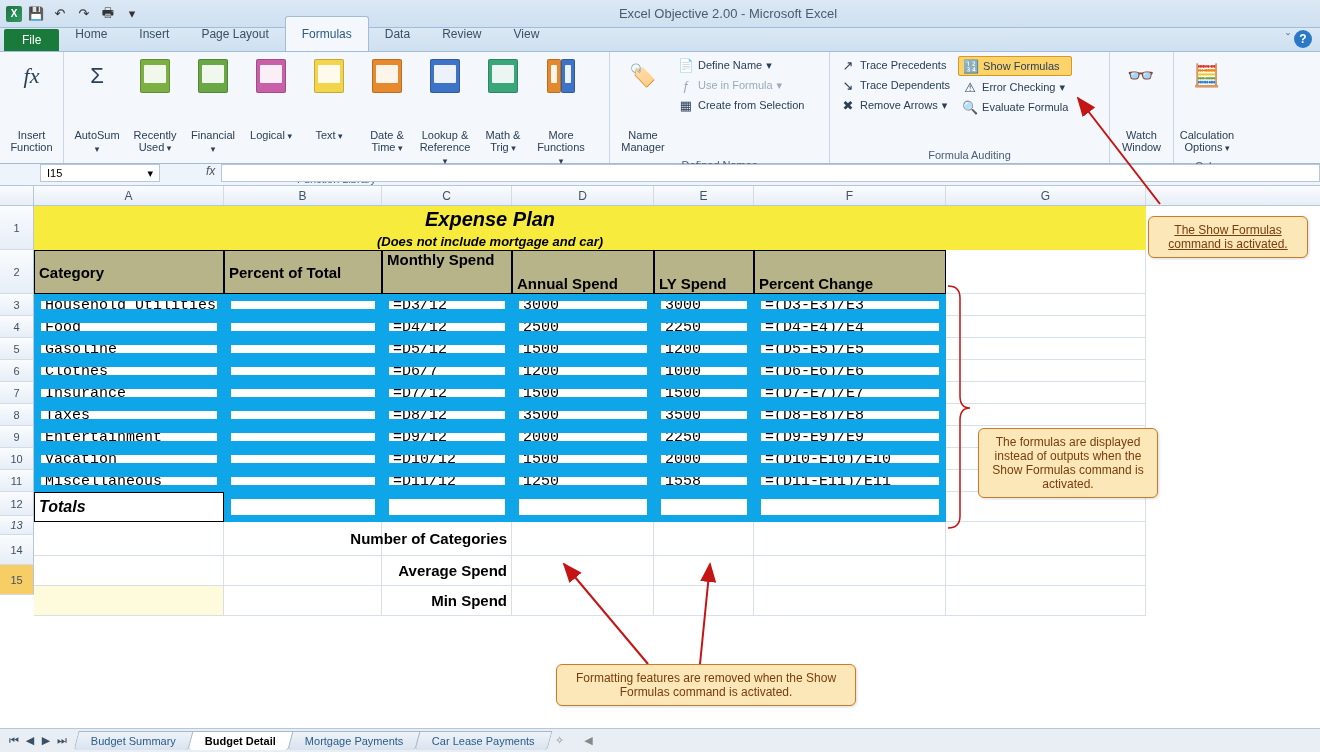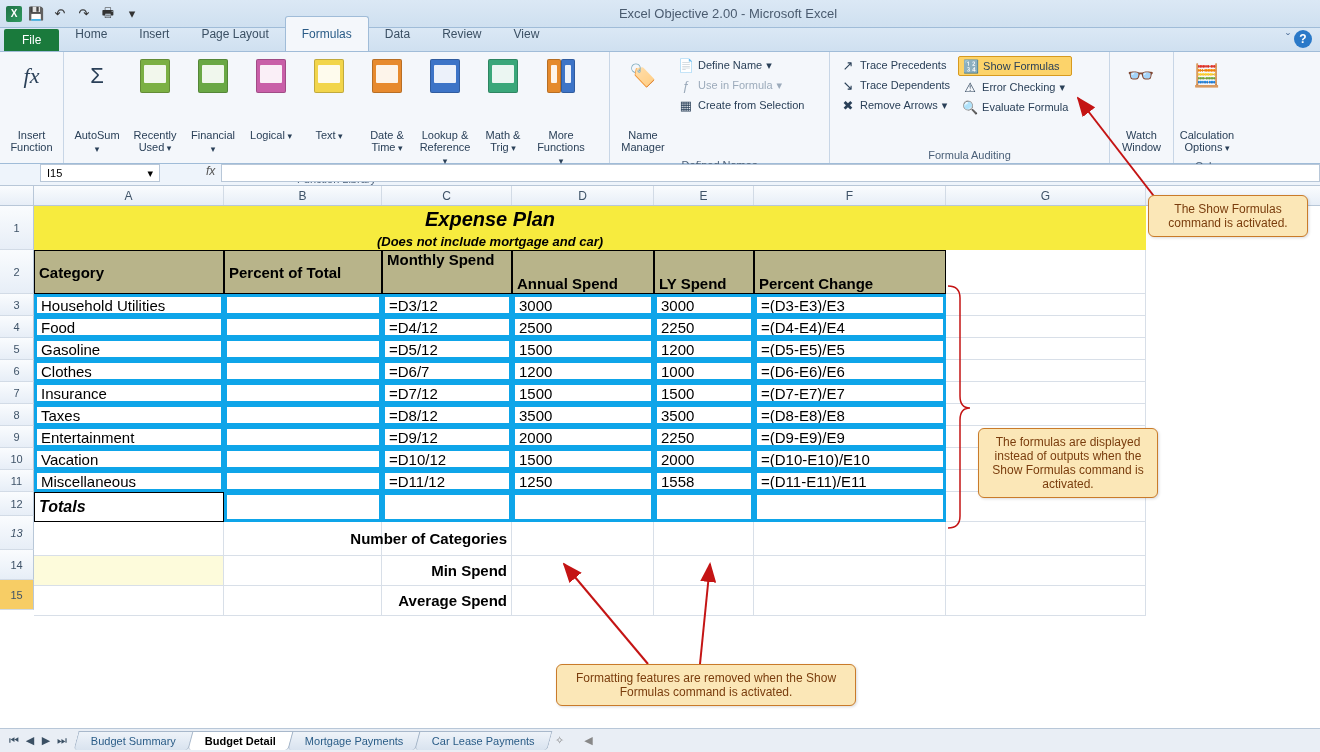--- a/index.html
+++ b/index.html
@@ -54,21 +54,21 @@
 .row-h.big { height: 44px; }
 .row-h.sel { background: #f7cd65; }
 
 .grid { position: absolute; left: 34px; top: 20px; }
 .row { display: flex; height: 22px; }
 .cell { border-right: 1px solid #d8dfe8; border-bottom: 1px solid #d8dfe8; font-size: 15px; font-family: Arial, sans-serif; padding: 1px 4px; display: flex; align-items: center; overflow: hidden; white-space: nowrap; }
 .title-row .cell { background: #f7eb3e; border: none; }
 .title-main { font-weight: bold; font-style: italic; font-size: 20px; justify-content:center;}
 .title-sub { font-weight: bold; font-style: italic; font-size: 13px; justify-content:center;}
 .header-cell { background: #b8b48a; font-weight: bold; font-size: 15px; border: 1px solid #000; }
-.data-bordered { border: 3px solid #0ea5e9; }
+.data-bordered { border: 7px solid #0ea5e9; font-family: Liberation Mono, monospace; }
 .totals-cell { font-weight: bold; font-style: italic; font-size: 16px; border: 1px solid #000; }
 .label-right { font-weight: bold; font-size: 15px; justify-content:flex-end; }
 
 
 .cA { width: 190px; } .cB { width: 158px; } .cC { width: 130px; } .cD { width: 142px; } .cE { width: 100px; } .cF { width: 192px; } .cG { width: 200px; }
 
 
 .callout { position: absolute; background: #fbe7b7; border: 1px solid #c97b2a; border-radius: 6px; padding: 6px 10px; font-size: 12px; color: #7a3d0d; text-align: center; box-shadow: 1px 1px 3px rgba(0,0,0,.15); z-index: 20; }
 
 
@@ -277,21 +277,21 @@
     <div class="row-h">3</div>
     <div class="row-h">4</div>
     <div class="row-h">5</div>
     <div class="row-h">6</div>
     <div class="row-h">7</div>
     <div class="row-h">8</div>
     <div class="row-h">9</div>
     <div class="row-h">10</div>
     <div class="row-h">11</div>
     <div class="row-h" style="height:24px;">12</div>
-    <div class="row-h" style="height:34px;font-style:italic;">13</div>
+    <div class="row-h" style="height:19px;font-style:italic;">13</div>
     <div class="row-h" style="height:30px;">14</div>
     <div class="row-h sel" style="height:30px;">15</div>
   </div>
 
   <div class="grid">
 
     <div class="row title-row" style="height:44px; flex-direction:column;">
       <div style="display:flex;">
         <div class="cell title-main" style="width:912px; height:26px;">Expense Plan</div>
         <div class="cell cG"></div>
@@ -412,33 +412,33 @@
       <div class="cell cC label-right" style="overflow:visible; justify-content:flex-end; position:relative;">
           <div style="position: absolute; right: 4px; white-space: nowrap; font-weight: bold; font-size: 15px;">Number of Categories</div>
         </div>
       <div class="cell cD"></div>
       <div class="cell cE"></div>
       <div class="cell cF"></div>
       <div class="cell cG"></div>
     </div>
 
     <div class="row" style="height:30px;">
-      <div class="cell cA" style="background:#f7eb3e30;"></div>
+      <div class="cell cA"></div>
       <div class="cell cB"></div>
-      <div class="cell cC label-right">Min Spend</div>
+      <div class="cell cC label-right">Average Spend</div>
       <div class="cell cD"></div>
       <div class="cell cE"></div>
       <div class="cell cF"></div>
       <div class="cell cG"></div>
     </div>
 
     <div class="row" style="height:30px;">
-      <div class="cell cA"></div>
+      <div class="cell cA" style="background:#f7eb3e30;"></div>
       <div class="cell cB"></div>
-      <div class="cell cC label-right">Average Spend</div>
+      <div class="cell cC label-right">Min Spend</div>
       <div class="cell cD"></div>
       <div class="cell cE"></div>
       <div class="cell cF"></div>
       <div class="cell cG"></div>
     </div>
   </div>
 
   <svg class="overlay-svg" width="1320" height="542">
     <defs>
         <marker id="ah" markerWidth="10" markerHeight="8" refX="9" refY="4" orient="auto">
@@ -456,21 +456,21 @@
 
 <svg class="overlay-svg" width="1320" height="260" style="top:0;">
   <defs>
       <marker id="ah2" markerWidth="10" markerHeight="8" refX="9" refY="4" orient="auto">
         <path d="M0,0 L10,4 L0,8 z" fill="#c41414"></path>
       </marker>
     </defs>
   <line x1="1160" y1="204" x2="1078" y2="98" stroke="#c41414" stroke-width="2" marker-end="url(#ah2)"></line>
 </svg>
 
-<div class="callout" style="left:1148px; top:195px; width:160px;">The Show Formulas command is activated.</div>
+<div class="callout" style="left:1148px; top:216px; width:160px;text-decoration:underline;">The Show Formulas command is activated.</div>
 <div class="callout" style="left:978px; top:428px; width:180px;">The formulas are displayed instead of outputs when the Show Formulas command is activated.</div>
 <div class="callout" style="left:556px; top:664px; width:300px;">Formatting features are removed when the Show Formulas command is activated.</div>
 
 <div class="footer">
   <div class="nav-arrows">
     <span>⏮</span>
     <span>◀</span>
     <span>▶</span>
     <span>⏭</span>
   </div>

